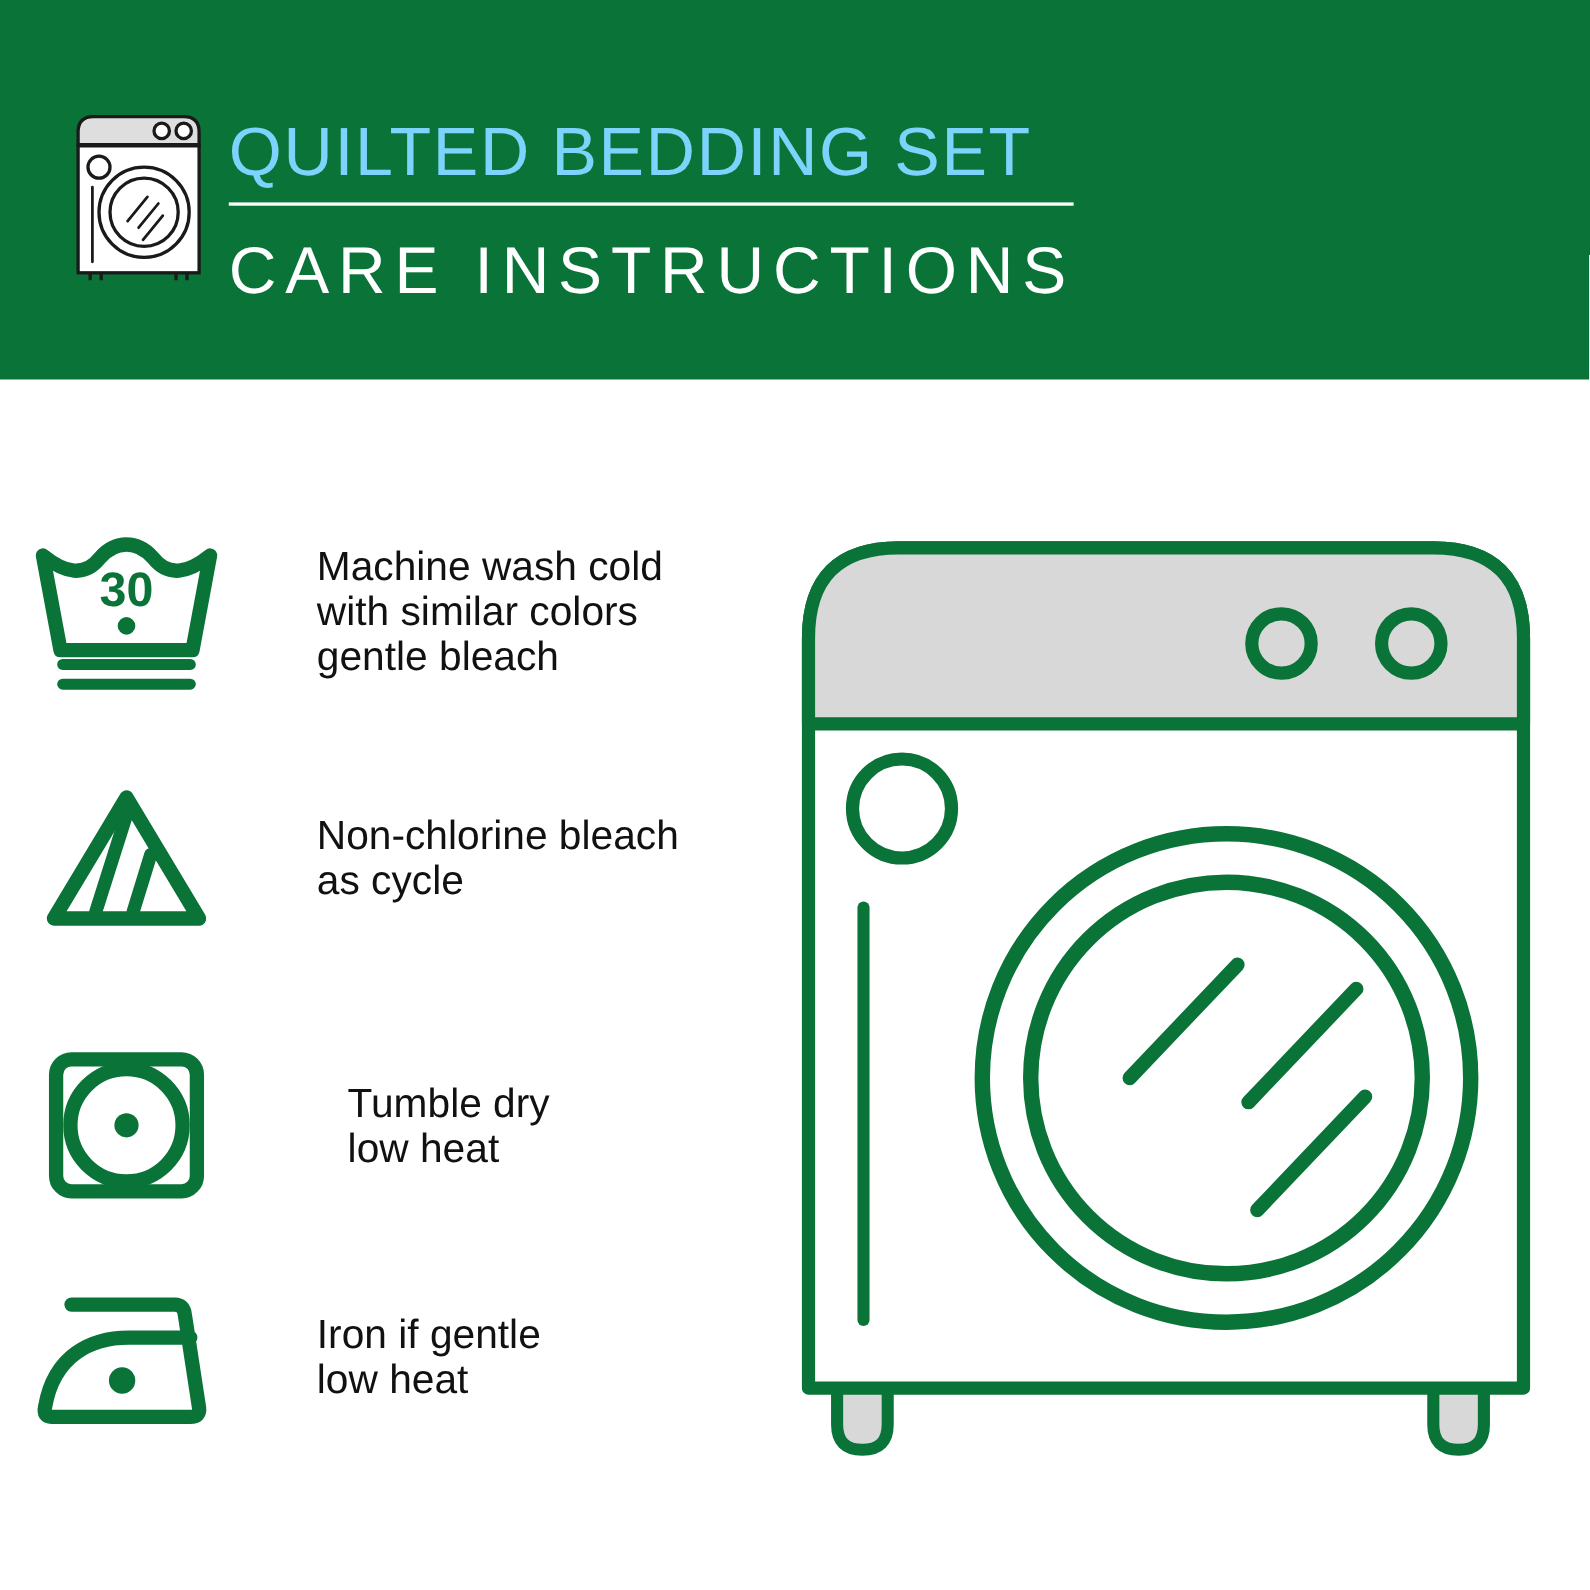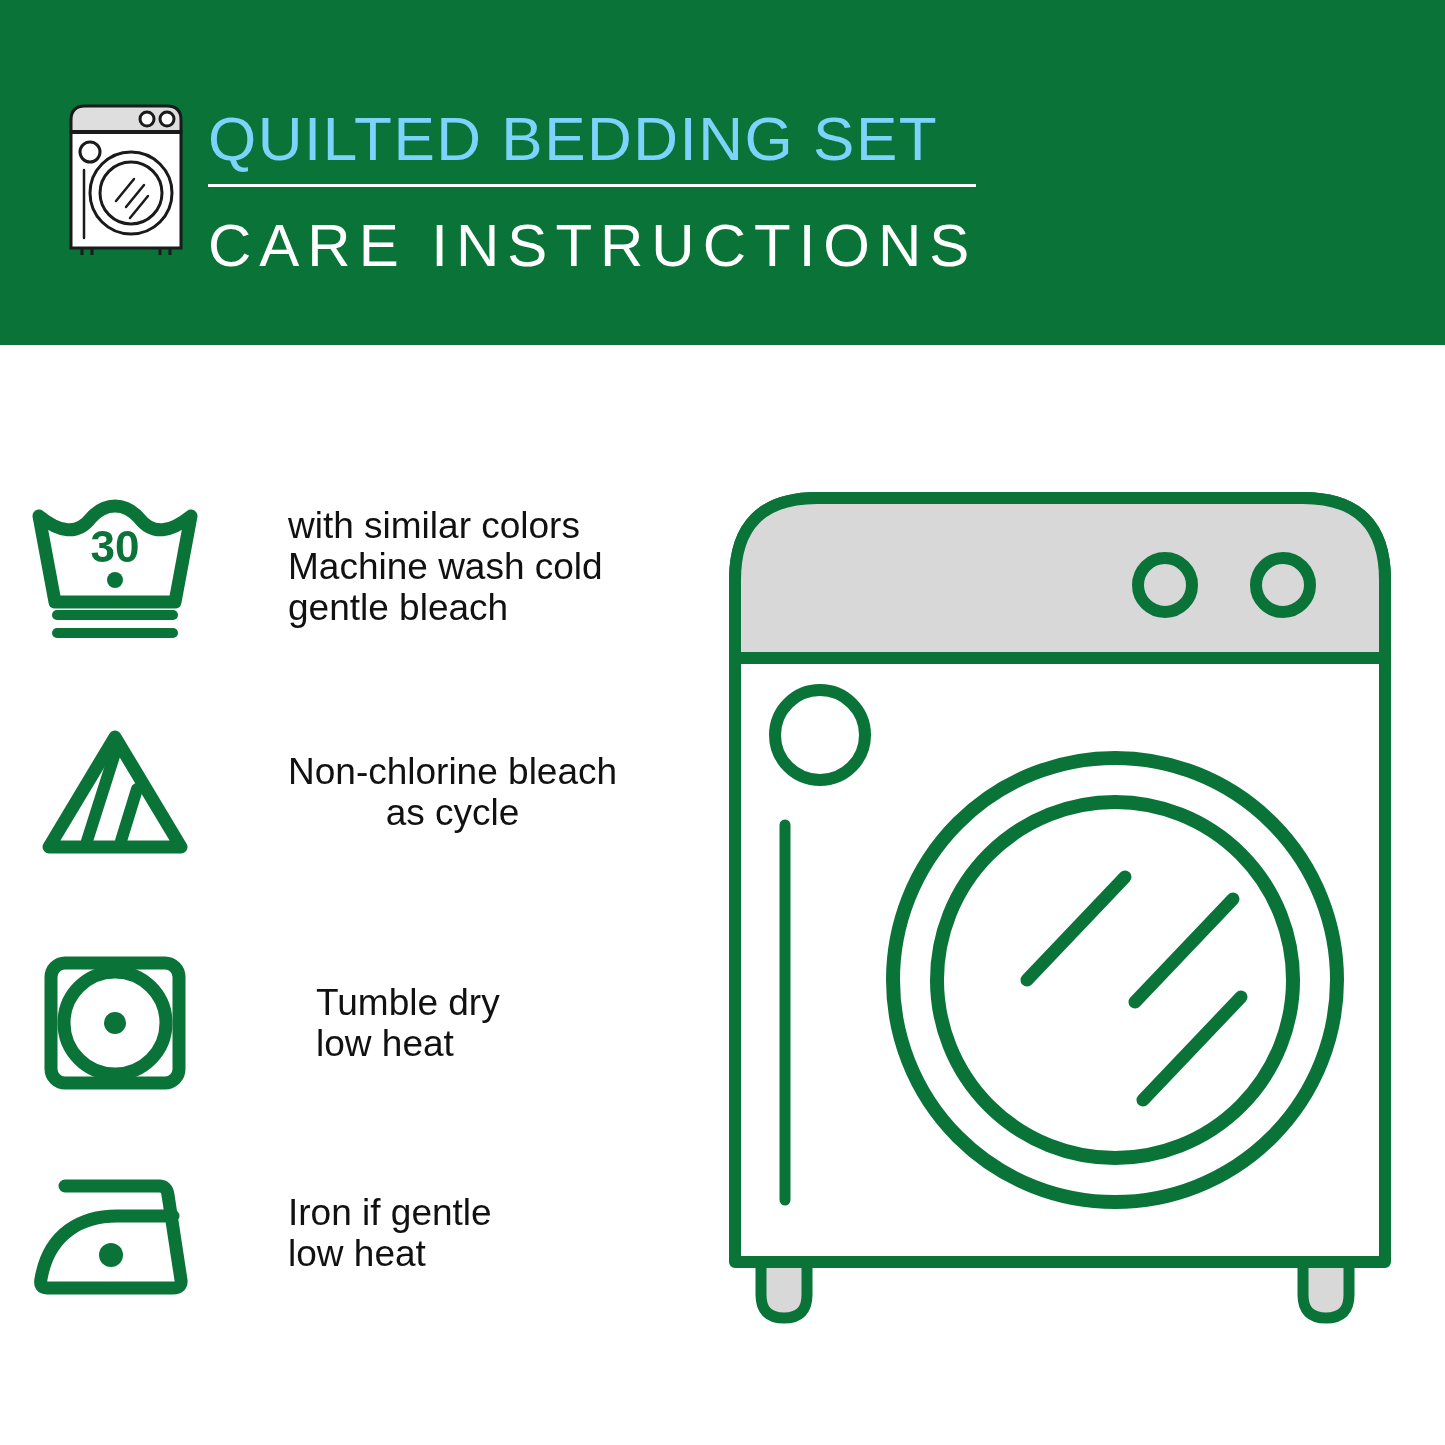--- a/index.html
+++ b/index.html
@@ -71,22 +71,22 @@
     top: 345px;
     width: 700px;
   }
   .care-row {
     position: absolute;
     left: 0;
     width: 700px;
     display: flex;
     align-items: center;
   }
-  .care-row-0 { top: 139px; }
-  .care-row-1 { top: 364px; text-align: center; }
+  .care-row-0 { top: 128px; }
+  .care-row-1 { top: 352px; }
   .care-row-2 { top: 595px; gap: 28px; }
   .care-row-3 { top: 805px; }
 
   .care-symbol {
     width: 230px;
     min-width: 230px;
     height: 165px;
     display: flex;
     align-items: center;
     justify-content: center;
@@ -158,22 +158,22 @@
         <svg viewBox="0 0 180 150" width="180" height="150" aria-hidden="true">
           <path d="M14 24 C34 40 52 44 66 26 C80 10 100 10 114 26 C128 44 146 40 166 24
                    L150 110 L30 110 Z" fill="none" stroke="#0a7338" stroke-width="13" stroke-linejoin="round" stroke-linecap="round"></path>
           <text x="90" y="70" font-family="&quot;Liberation Sans&quot;, sans-serif" font-size="44" font-weight="bold" fill="#0a7338" text-anchor="middle">30</text>
           <circle cx="90" cy="88" r="8" fill="#0a7338"></circle>
           <rect x="27" y="118" width="126" height="10" rx="5" fill="#0a7338"></rect>
           <rect x="27" y="136" width="126" height="10" rx="5" fill="#0a7338"></rect>
         </svg>
       </div>
       <div class="care-label">
+        <span class="ln">Machine wash cold</span>
         <span class="ln">with similar colors</span>
-        <span class="ln">Machine wash cold</span>
         <span class="ln">gentle bleach</span>
       </div>
     </div>
 
     <div class="care-row care-row-1">
       <div class="care-symbol">
         <svg viewBox="0 0 180 150" width="180" height="150" aria-hidden="true">
           <path d="M90 20 L156 130 L24 130 Z" fill="none" stroke="#0a7338" stroke-width="13" stroke-linejoin="round"></path>
           <line x1="90" y1="36" x2="62" y2="124" stroke="#0a7338" stroke-width="12" stroke-linecap="round"></line>
           <line x1="112" y1="72" x2="96" y2="124" stroke="#0a7338" stroke-width="12" stroke-linecap="round"></line>

